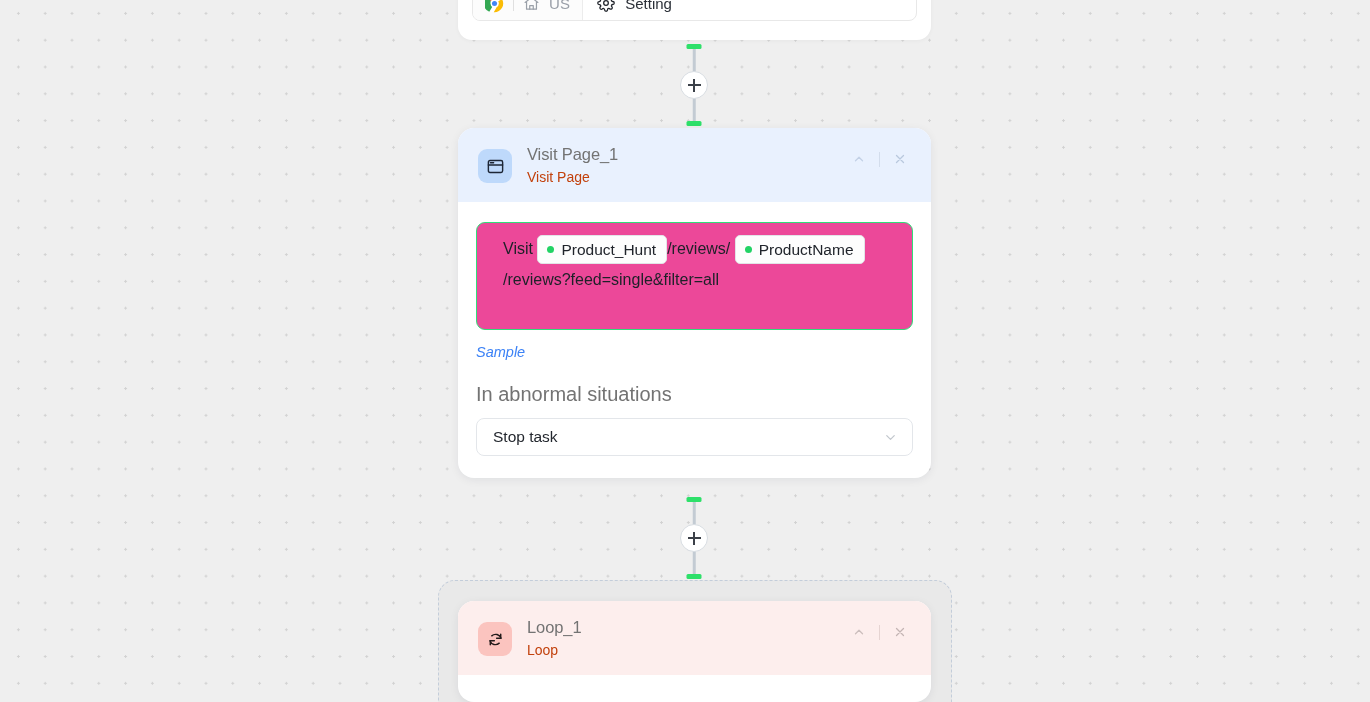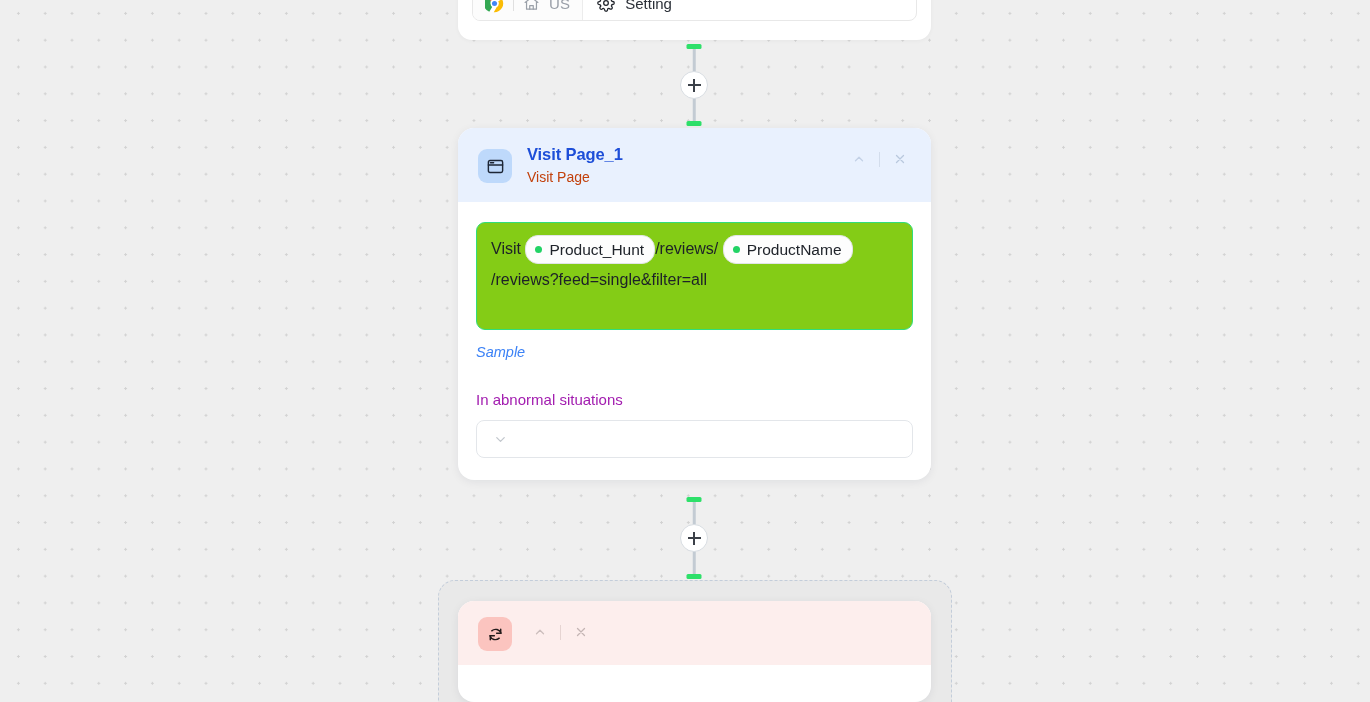--- a/index.html
+++ b/index.html
@@ -154,22 +154,22 @@
     align-items: center;
     justify-content: center;
     flex: none;
   }
   .node-icon.visit { background: #bed9fb; }
   .node-icon.loop  { background: #fbc4bf; }
 
   .node-titles { flex: 1; min-width: 0; }
   .node-title {
     font-size: 16.5px;
-    font-weight: bold;
-    color: #1d4ed8;
+    font-weight: normal;
+    color: #737373;
     line-height: 1.3;
     letter-spacing: -0.1px;
   }
   .node-subtitle {
     font-size: 14px;
     color: #c2410c;
     line-height: 1.5;
     margin-top: 2px;
   }
   .node-actions {
@@ -191,36 +191,36 @@
     margin: 0 7px;
   }
   .node-header.loop .act-divider { background: #e6d4d2; }
 
   
   .node-body { padding: 20px 18px 22px 18px; }
 
   .url-field {
     border: 1.6px solid #31dd7a;
     border-radius: 9px;
-    padding: 10px 12px 10px 14px;
+    padding: 10px 12px 10px 26px;
     min-height: 108px;
-    background: #84cc16;
+    background: #ec4899;
     line-height: 31px;
     font-size: 16px;
     color: #1d2128;
     cursor: text;
   }
   .url-text { white-space: normal; }
   .chip {
     display: inline-flex;
     align-items: center;
     gap: 7px;
     border: 1px solid #e2e4e7;
     background: #fdfdfd;
-    border-radius: 13px;
+    border-radius: 5px;
     padding: 2px 10px 2px 9px;
     font-size: 15.5px;
     color: #20242b;
     line-height: 23px;
     vertical-align: 1px;
     cursor: pointer;
   }
   .chip-dot {
     width: 7px; height: 7px;
     border-radius: 50%;
@@ -230,23 +230,23 @@
 
   .sample-link {
     display: inline-block;
     margin-top: 14px;
     font-size: 14.5px;
     color: #3c82f6;
     cursor: pointer;
     font-style: italic;
   }
   .field-label {
-    margin-top: 30px;
-    font-size: 15px;
-    color: #a21caf;
+    margin-top: 22px;
+    font-size: 20px;
+    color: #737373;
   }
   .select-box {
     margin-top: 12px;
     height: 38px;
     border: 1px solid #e3e6ea;
     border-radius: 8px;
     display: flex;
     align-items: center;
     padding: 0 14px 0 16px;
     background: #fff;
@@ -355,20 +355,21 @@
         <span class="chip-dot"></span>
         <span>ProductName</span>
       </span><span class="url-text">/reviews?feed=single&amp;filter=all</span>
     </div>
 
     <span class="sample-link">Sample</span>
 
     <div class="field-label">In abnormal situations</div>
 
     <div class="select-box">
+      <span class="select-value">Stop task</span>
       <svg width="15" height="15" viewBox="0 0 24 24" fill="none" stroke="#c2c7cd" stroke-width="2" stroke-linecap="round" stroke-linejoin="round">
         <path d="M6 9l6 6 6-6"></path>
       </svg>
     </div>
 
   </div>
 </div>
 
 <div class="connector" style="top:497px; height:82px;">
   <div class="conn-line"></div>
@@ -381,20 +382,24 @@
 
 <div class="node-card" style="left:458px; top:601px; width:473px; height:101px;">
   <div class="node-header loop">
     <div class="node-icon loop">
       <svg width="19" height="19" viewBox="0 0 24 24" fill="none" stroke="#231b1b" stroke-width="1.8" stroke-linecap="round" stroke-linejoin="round">
         <path d="M19 10.5A7.2 7.2 0 0 0 7.3 7.4"></path>
         <path d="M5 13.5A7.2 7.2 0 0 0 16.7 16.6"></path>
         <path d="M18.6 5.3v5.2h-5.2"></path>
         <path d="M5.4 18.7v-5.2h5.2"></path>
       </svg>
+    </div>
+    <div class="node-titles">
+      <div class="node-title">Loop_1</div>
+      <div class="node-subtitle">Loop</div>
     </div>
     <div class="node-actions">
       <div class="act-btn">
         <svg width="14" height="14" viewBox="0 0 24 24" fill="none" stroke="#ccbebd" stroke-width="2.2" stroke-linecap="round" stroke-linejoin="round">
           <path d="M6 15l6-6 6 6"></path>
         </svg>
       </div>
       <span class="act-divider"></span>
       <div class="act-btn">
         <svg width="14" height="14" viewBox="0 0 24 24" fill="none" stroke="#c4b5b4" stroke-width="2.2" stroke-linecap="round">

